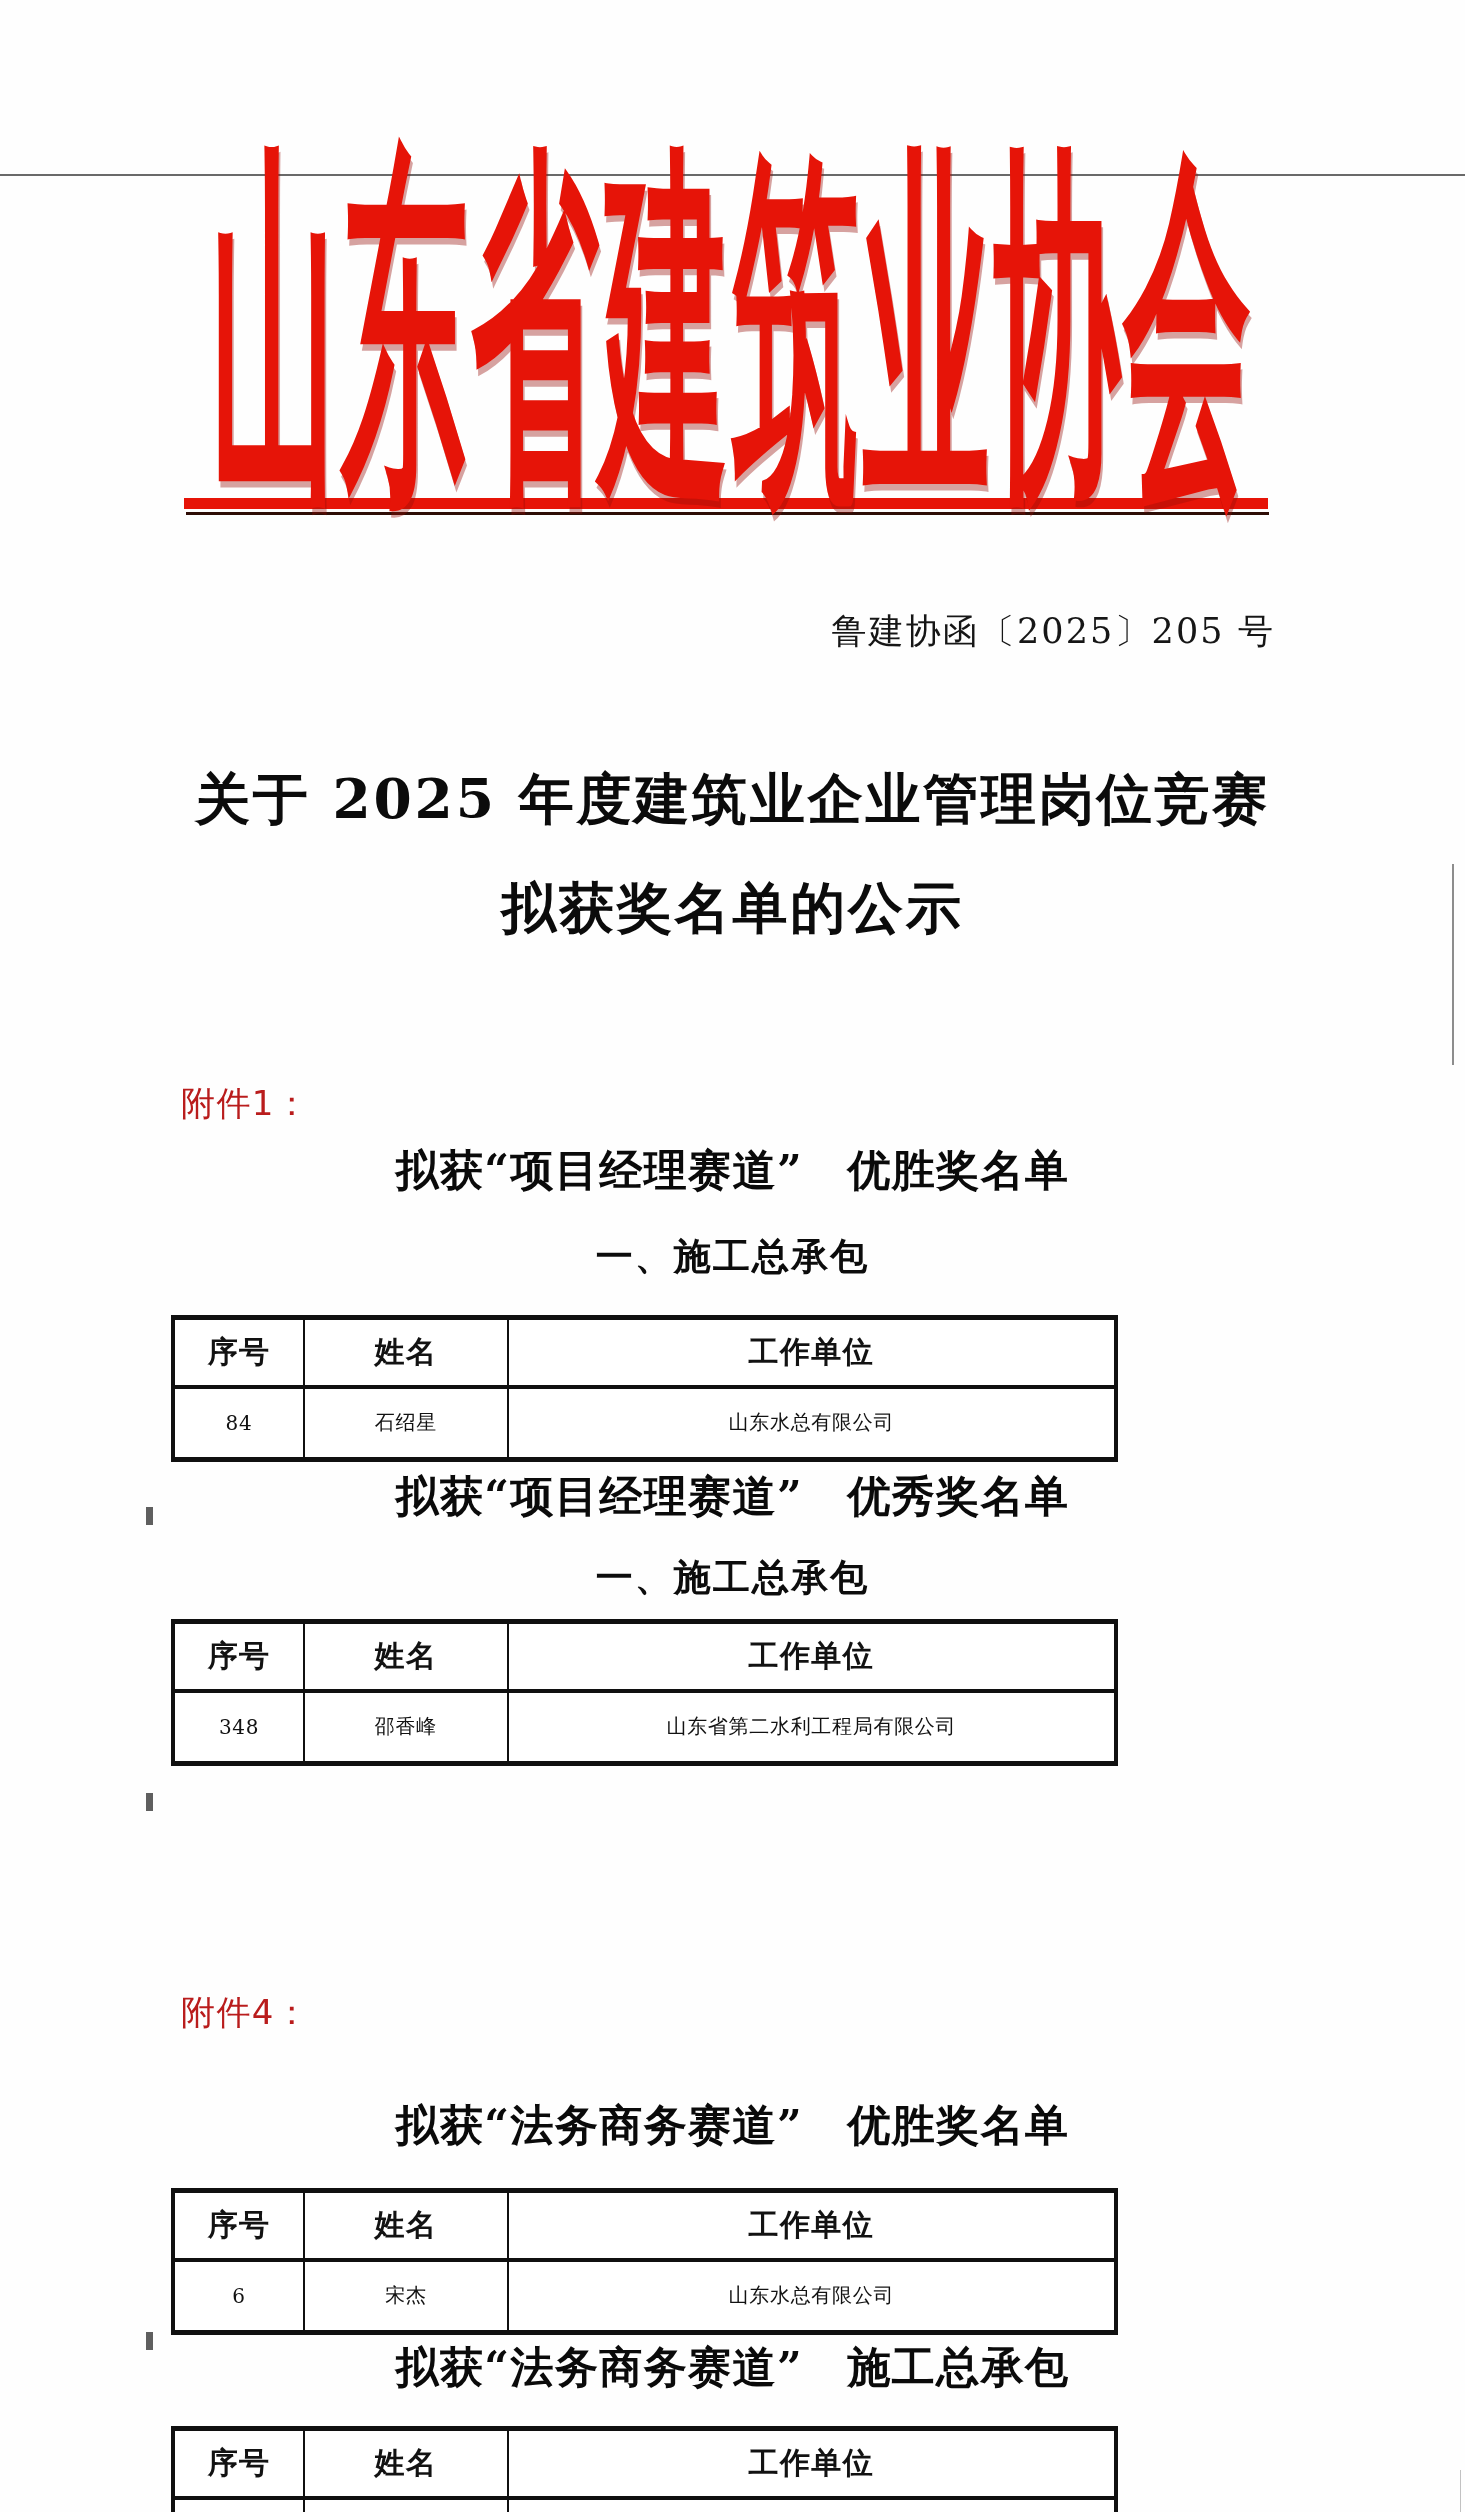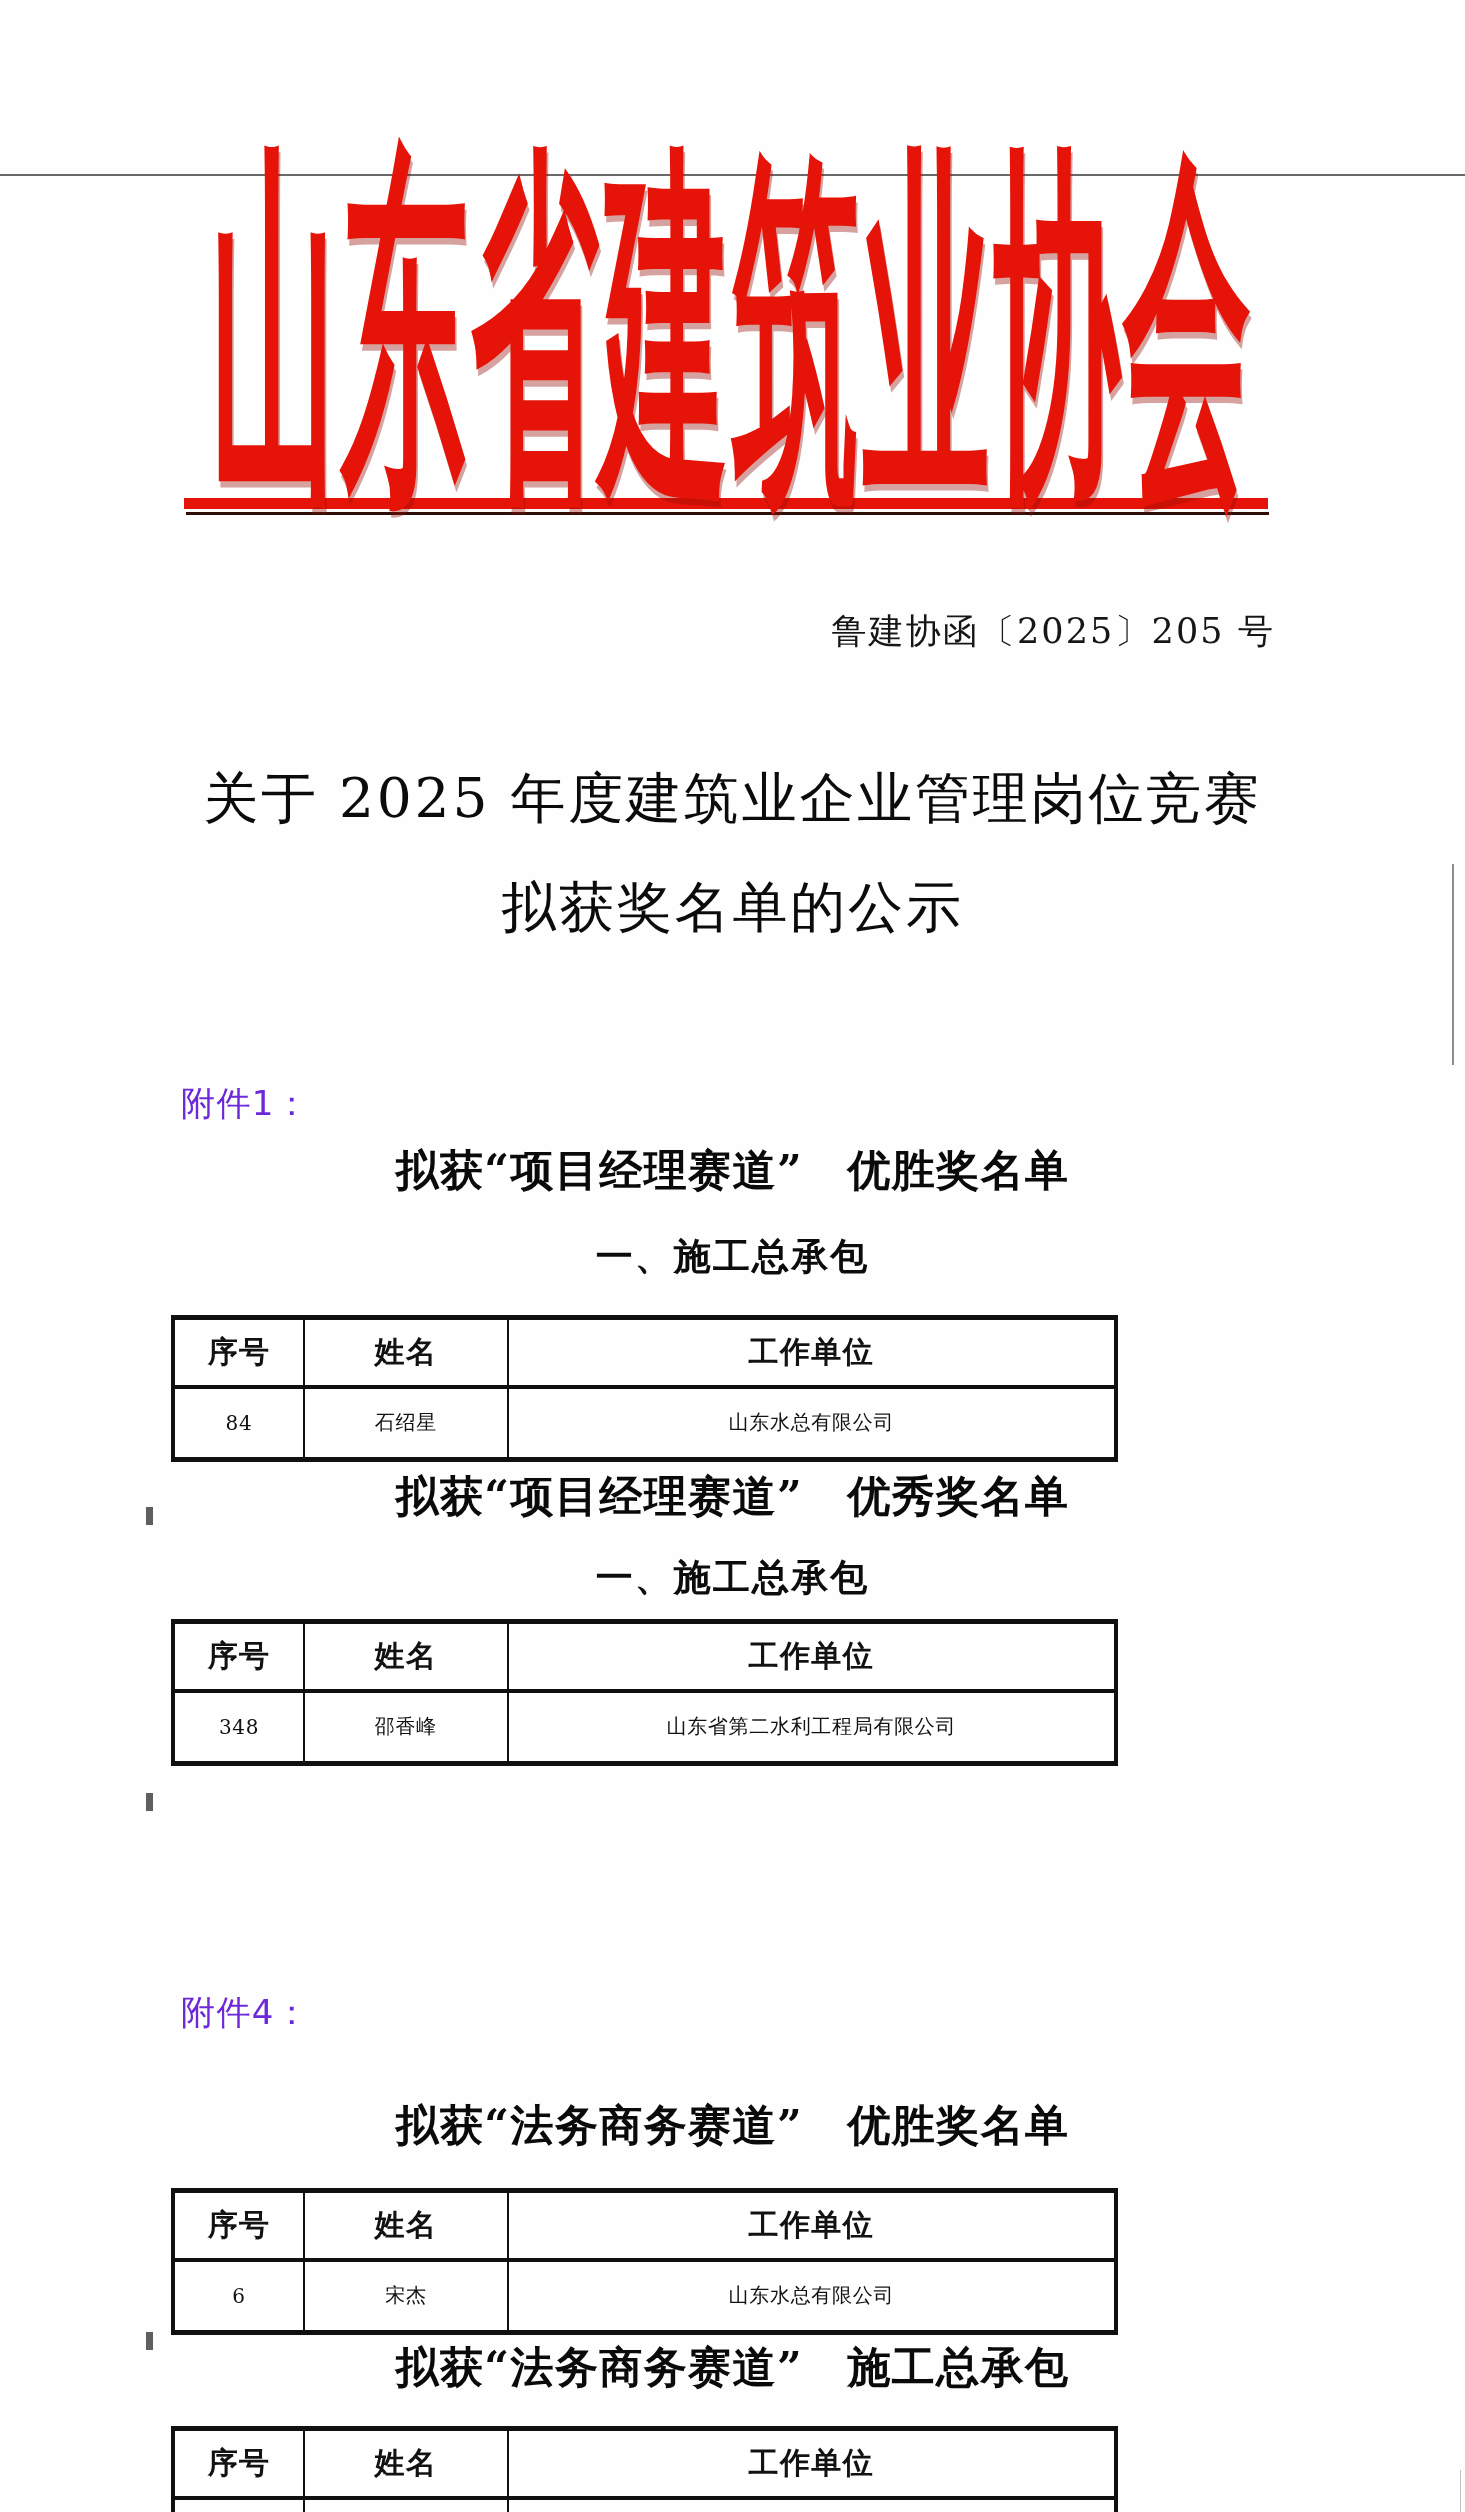--- a/index.html
+++ b/index.html
@@ -43,31 +43,31 @@
     margin-top:94px;
     text-align:right;
     padding-right:190px;
     font-size:35px;line-height:1.3;
     letter-spacing:2.1px;
     color:#161616;
     padding-left:21px;
   }
 
   .notice-title{
-    text-align:center;font-weight:normal;
+    text-align:center;font-weight:bold;
     font-size:55px;line-height:1.0;
     letter-spacing:2.8px;color:#0b0b0b;
   }
   .notice-title.l1{margin-top:117px;}
   .notice-title.l2{margin-top:54px;}
 
   .attachment-label{
     padding-left:181px;
     font-size:34px;line-height:1.25;
-    color:#6d28d9;letter-spacing:1.4px;
+    color:#b91c1c;letter-spacing:1.4px;
     font-family:"DejaVu Sans","Liberation Sans",sans-serif;
   }
   .attachment-label.a1{margin-top:147px;}
   .attachment-label.a4{margin-top:225px;}
 
   .award-heading{
     text-align:center;font-weight:bold;
     font-size:43px;line-height:1.15;
     letter-spacing:1.4px;color:#0a0a0a;
   }

